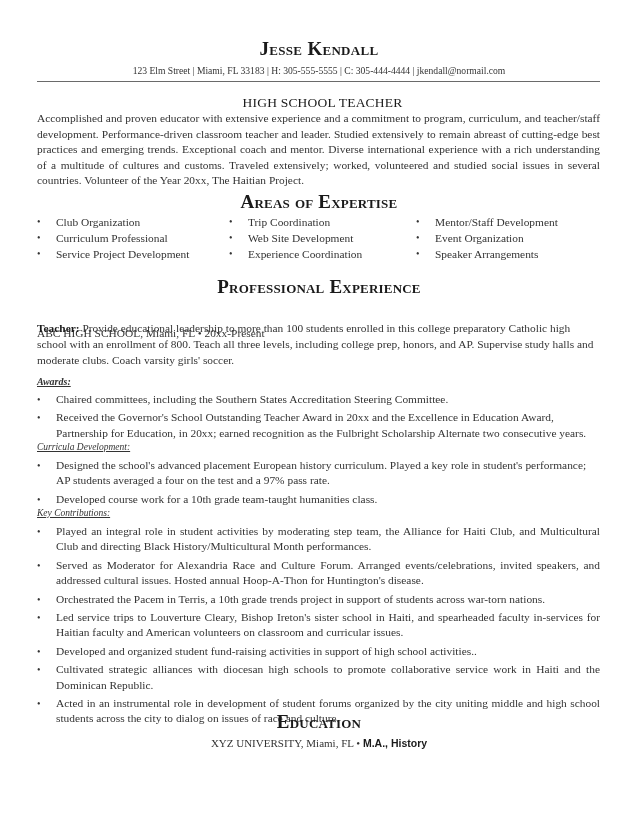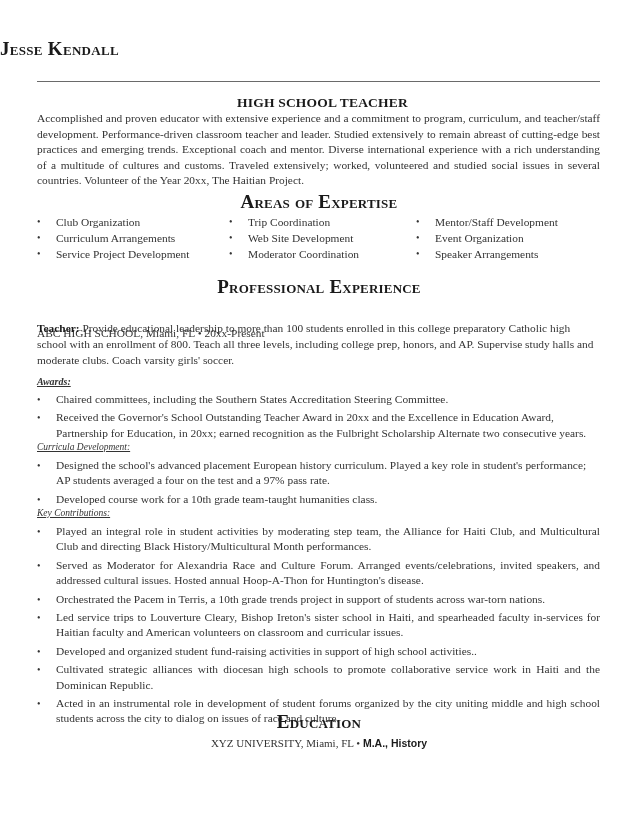--- a/index.html
+++ b/index.html
@@ -3,35 +3,35 @@
 <meta charset="utf-8">
 <style>
   html, body { margin: 0; padding: 0; background: #ffffff; }
   body {
     width: 638px; height: 825px; position: relative; overflow: hidden;
     font-family: "Liberation Serif", "DejaVu Serif", serif;
     color: #2a2a2a;
   }
   .page { position: absolute; left: 0; top: 0; width: 638px; height: 825px; }
   .name {
-    position: absolute; left: 0; right: 0; top: 38px; 
+    position: absolute; left: 0; right: 0; top: 38px; text-align: center;
     font-size: 19px; font-weight: bold; font-variant: small-caps; letter-spacing: 0.3px;
     color: #1a1a1a;
   }
   .contact {
     position: absolute; left: 0; right: 0; top: 65px; text-align: center;
     font-size: 9.6px; color: #333;
   }
   .rule {
     position: absolute; left: 37px; width: 563px; top: 81px; height: 0;
     border-top: 1.5px solid #6a6a6a;
   }
   .title {
     position: absolute; left: 0; right: 0; top: 95px; text-align: center;
-    font-size: 13.5px; font-weight: bold; color: #1a1a1a; letter-spacing: 0.2px; padding-left: 7px;
+    font-size: 13.5px; font-weight: normal; color: #1a1a1a; letter-spacing: 0.2px; padding-left: 7px;
   }
   .summary {
     position: absolute; left: 37px; width: 563px; top: 111px;
     font-size: 11.4px; line-height: 15.6px; text-align: justify; color: #333;
     margin: 0;
   }
   .section-heading {
     position: absolute; left: 0; right: 0; text-align: center;
     font-size: 19px; font-weight: bold; font-variant: small-caps; color: #1a1a1a;
     letter-spacing: 0.2px;
@@ -67,36 +67,37 @@
     position: absolute; left: 0; right: 0; text-align: center; font-size: 11px; color: #333;
   }
   .edu b { color: #1a1a1a; font-family: "Liberation Sans", sans-serif; font-size: 10.5px; }
 </style>
 </head>
 <body>
 
 <div class="page">
 
   <div class="name">Jesse Kendall</div>
+  <div class="contact">123 Elm Street | Miami, FL 33183 | H: 305-555-5555 | C: 305-444-4444 | jkendall@normail.com</div>
   <div class="rule"></div>
 
   <div class="title">HIGH SCHOOL TEACHER</div>
   <p class="summary">Accomplished and proven educator with extensive experience and a commitment to program, curriculum, and teacher/staff development. Performance-driven classroom teacher and leader. Studied extensively to remain abreast of cutting-edge best practices and emerging trends. Exceptional coach and mentor. Diverse international experience with a rich understanding of a multitude of cultures and customs. Traveled extensively; worked, volunteered and studied social issues in several countries. Volunteer of the Year 20xx, The Haitian Project.</p>
 
   <div class="section-heading" style="top:191px;">Areas of Expertise</div>
   <div class="expertise">
     <div class="exp-col" style="left:0;">
       <div class="exp-item"><span class="exp-bullet">•</span><span>Club Organization</span></div>
-      <div class="exp-item"><span class="exp-bullet">•</span><span>Curriculum Arrangements</span></div>
+      <div class="exp-item"><span class="exp-bullet">•</span><span>Curriculum Professional</span></div>
       <div class="exp-item"><span class="exp-bullet">•</span><span>Service Project Development</span></div>
     </div>
     <div class="exp-col" style="left:192px;">
       <div class="exp-item"><span class="exp-bullet">•</span><span>Trip Coordination</span></div>
       <div class="exp-item"><span class="exp-bullet">•</span><span>Web Site Development</span></div>
-      <div class="exp-item"><span class="exp-bullet">•</span><span>Moderator Coordination</span></div>
+      <div class="exp-item"><span class="exp-bullet">•</span><span>Experience Coordination</span></div>
     </div>
     <div class="exp-col" style="left:379px;">
       <div class="exp-item"><span class="exp-bullet">•</span><span>Mentor/Staff Development</span></div>
       <div class="exp-item"><span class="exp-bullet">•</span><span>Event Organization</span></div>
       <div class="exp-item"><span class="exp-bullet">•</span><span>Speaker Arrangements</span></div>
     </div>
   </div>
 
   <div class="section-heading" style="top:276px;">Professional Experience</div>
   <div class="job-line">ABC HIGH SCHOOL, Miami, FL • 20xx-Present</div>

